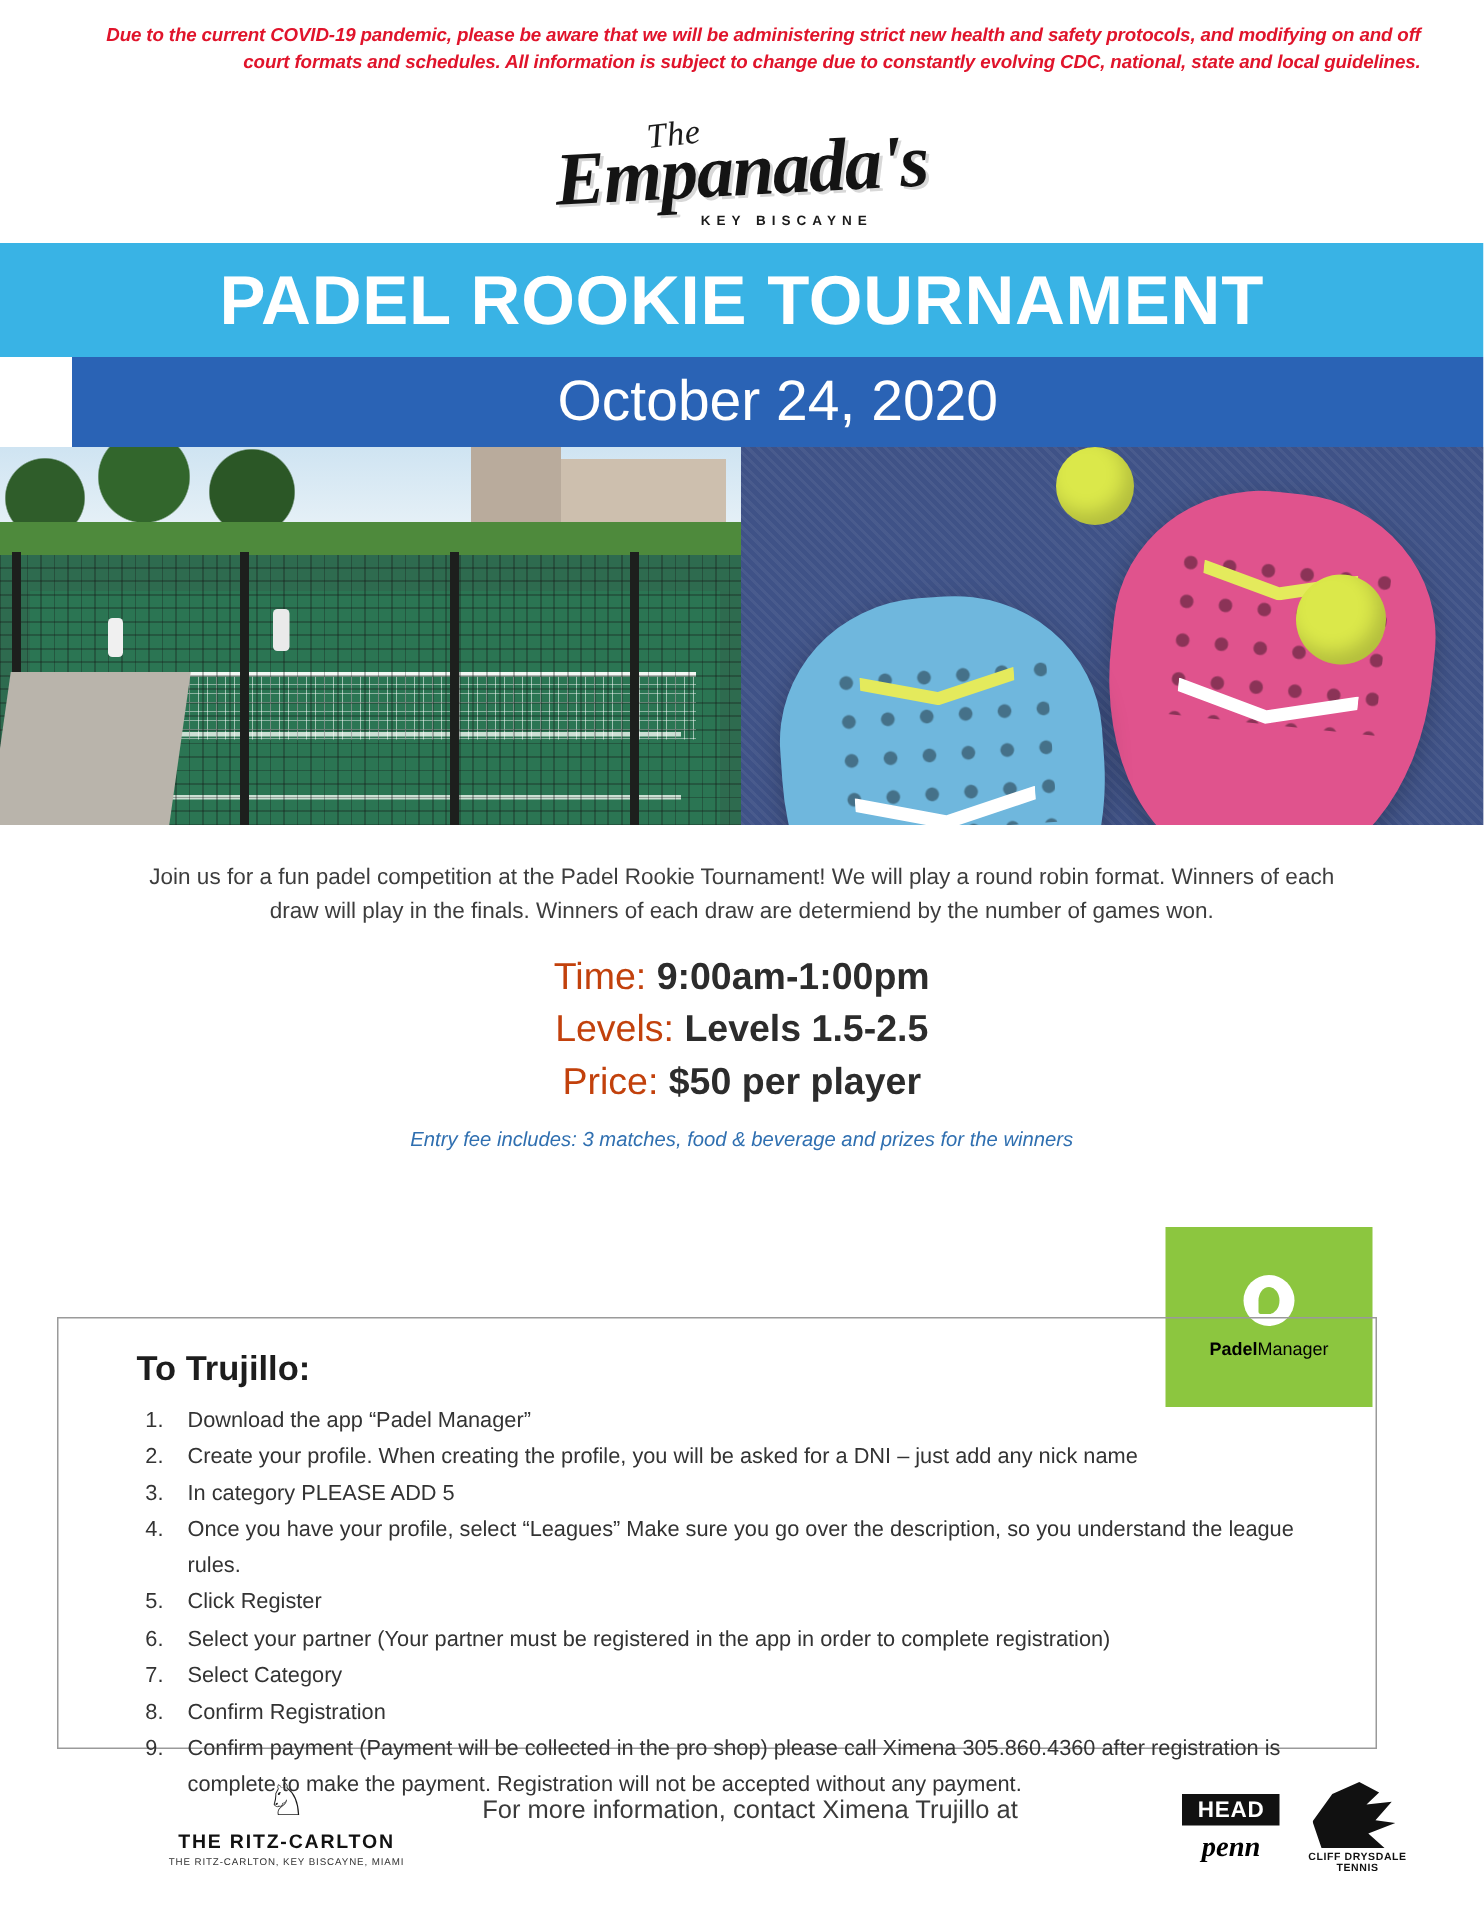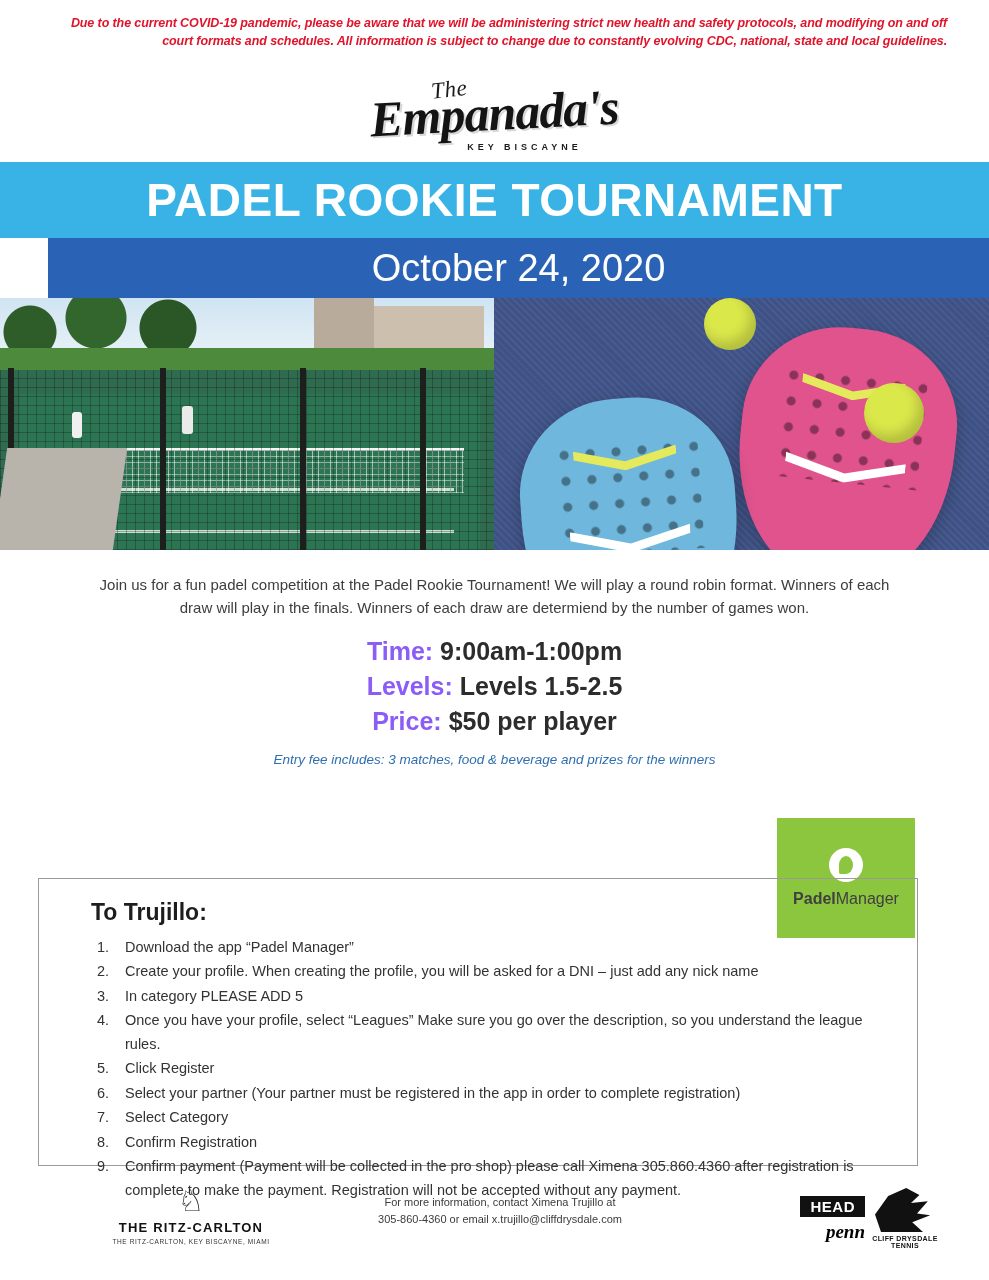--- a/index.html
+++ b/index.html
@@ -153,22 +153,22 @@
   .details {
     margin-top: 18px;
     text-align: center;
   }
   .detail-row {
     font-size: 25px;
     margin: 6px 0;
     color: #2c2c2c;
   }
   .detail-label {
-    color: #8b5cf6;
-    font-weight: bold;
+    color: #c2410c;
+    font-weight: normal;
     text-align: right;
   }
   .detail-value { font-weight: bold; color:#2c2c2c; }
   .entry-note {
     margin-top: 16px;
     text-align: center;
     font-style: italic;
     font-size: 13.5px;
     color: #2f6fb0;
   }
@@ -189,21 +189,21 @@
   .pm-mark {
     width: 34px; height: 34px; border-radius: 50%;
     background: #fff;
     display: flex; align-items: center; justify-content: center;
     margin-bottom: 8px;
   }
   .pm-mark span {
     display:block; width:14px; height:18px; border-radius:50% 50% 50% 10%;
     background:#8cc63f;
   }
-  .pm-text { color:#404040; font-size:16px; }
+  .pm-text { color:#000000; font-size:12px; }
   .pm-text b { font-weight: bold; }
 
   
   .register-box {
     position: absolute;
     left: 38px;
     top: 878px;
     width: 880px;
     height: 288px;
     border: 1px solid #9a9a9a;
@@ -243,28 +243,28 @@
   .rc-name {
     font-size: 13px; letter-spacing: 1.2px; font-weight: bold; color:#111; margin-top:4px;
   }
   .rc-sub { font-size: 6.5px; letter-spacing: .6px; color:#333; margin-top:3px; }
 
   .contact {
     position: absolute;
     left: 290px; top: 14px;
     width: 420px;
     text-align: center;
-    font-size: 11px;
+    font-size: 17px;
     line-height: 1.5;
     color: #3b3b3b;
   }
   .head-penn {
     position: absolute;
-    right: 124px; top: 16px;
-    text-align: right;
+    right: 136px; top: 16px;
+    text-align: center;
   }
   .head-box {
     background: #111; color:#fff; font-weight:bold; font-size:15px;
     padding: 2px 10px; letter-spacing: .5px;
   }
   .penn-word {
     color:#000000; font-style:italic; font-weight:bold; font-size:19px; margin-top:4px;
     font-family:"Liberation Serif", serif;
   }
   .cds-logo {
@@ -380,21 +380,20 @@
 
 <div class="footer">
   <div class="rc-logo">
     <div class="rc-lion">♘</div>
     <div class="rc-name">THE RITZ-CARLTON</div>
     <div class="rc-sub">THE RITZ-CARLTON, KEY BISCAYNE, MIAMI</div>
   </div>
 
   <div class="contact">
     <div>For more information, contact Ximena Trujillo at</div>
-    <div>305-860-4360 or email x.trujillo@cliffdrysdale.com</div>
   </div>
 
   <div class="head-penn">
     <div class="head-box">HEAD</div>
     <div class="penn-word">penn</div>
   </div>
 
   <div class="cds-logo">
     <div class="cds-mark"></div>
     <div class="cds-text">CLIFF DRYSDALE TENNIS</div>

